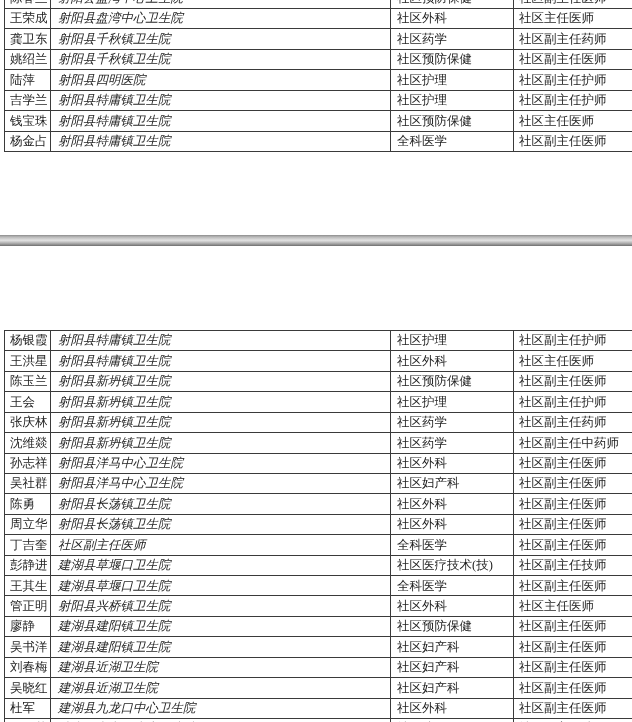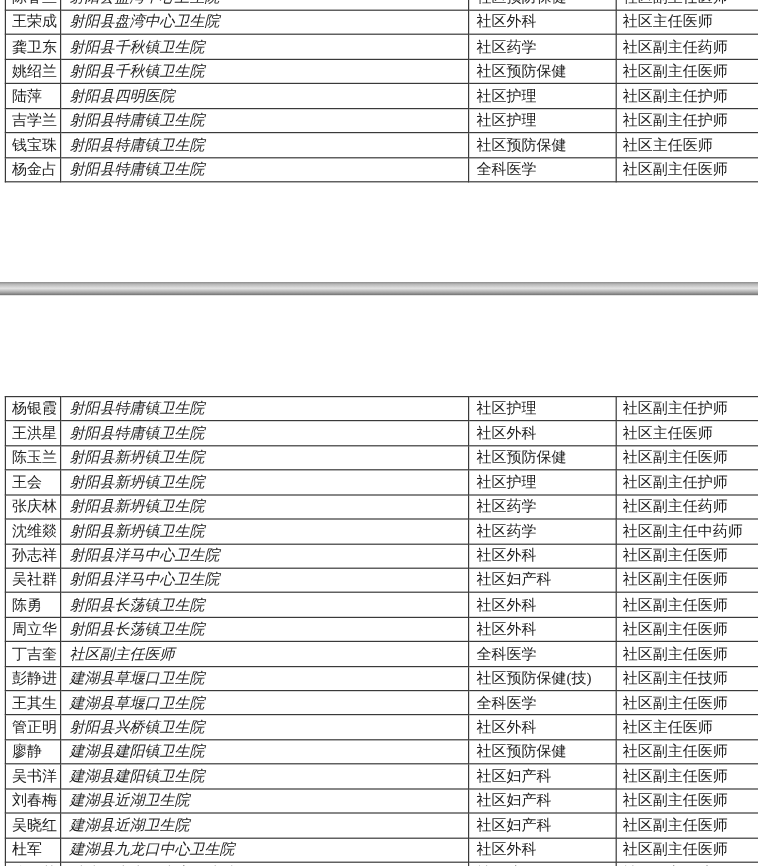--- a/index.html
+++ b/index.html
@@ -190,21 +190,21 @@
       </tr>
       <tr>
         <td class="c-name">丁吉奎</td>
         <td class="c-hospital">社区副主任医师</td>
         <td class="c-department">全科医学</td>
         <td class="c-title">社区副主任医师</td>
       </tr>
       <tr>
         <td class="c-name">彭静进</td>
         <td class="c-hospital">建湖县草堰口卫生院</td>
-        <td class="c-department">社区预防保健(技)</td>
+        <td class="c-department">社区医疗技术(技)</td>
         <td class="c-title">社区副主任技师</td>
       </tr>
       <tr>
         <td class="c-name">王其生</td>
         <td class="c-hospital">建湖县草堰口卫生院</td>
         <td class="c-department">全科医学</td>
         <td class="c-title">社区副主任医师</td>
       </tr>
       <tr>
         <td class="c-name">管正明</td>

